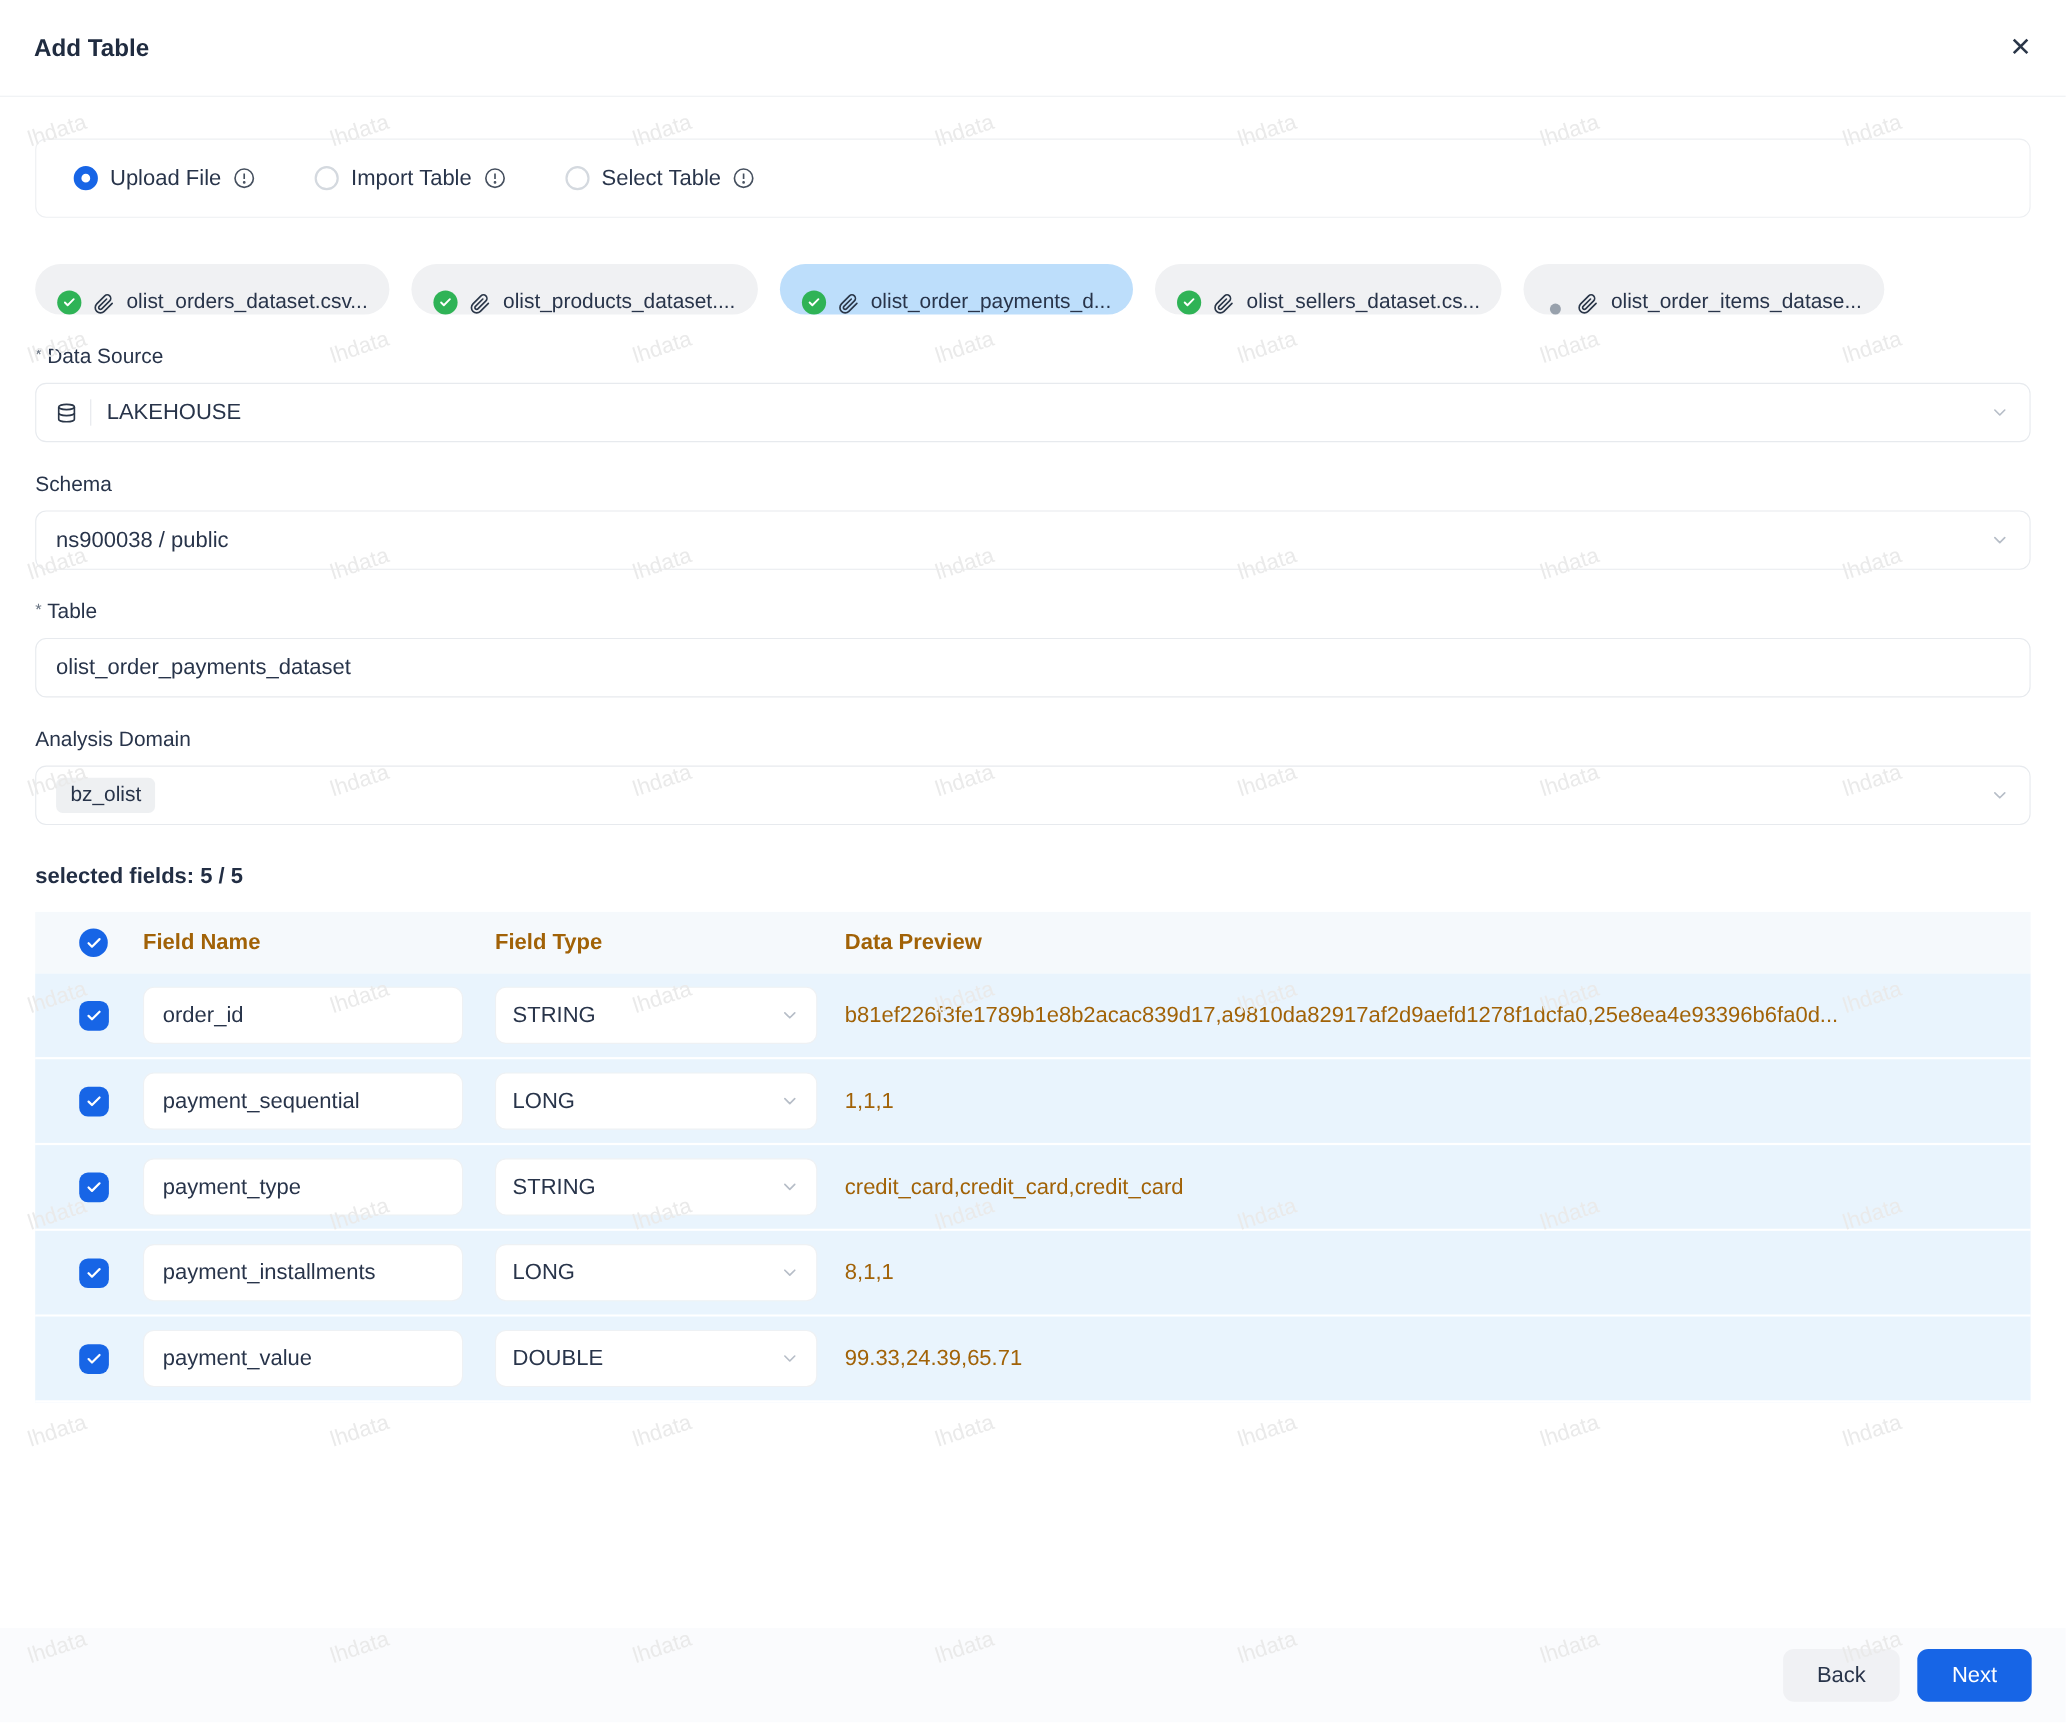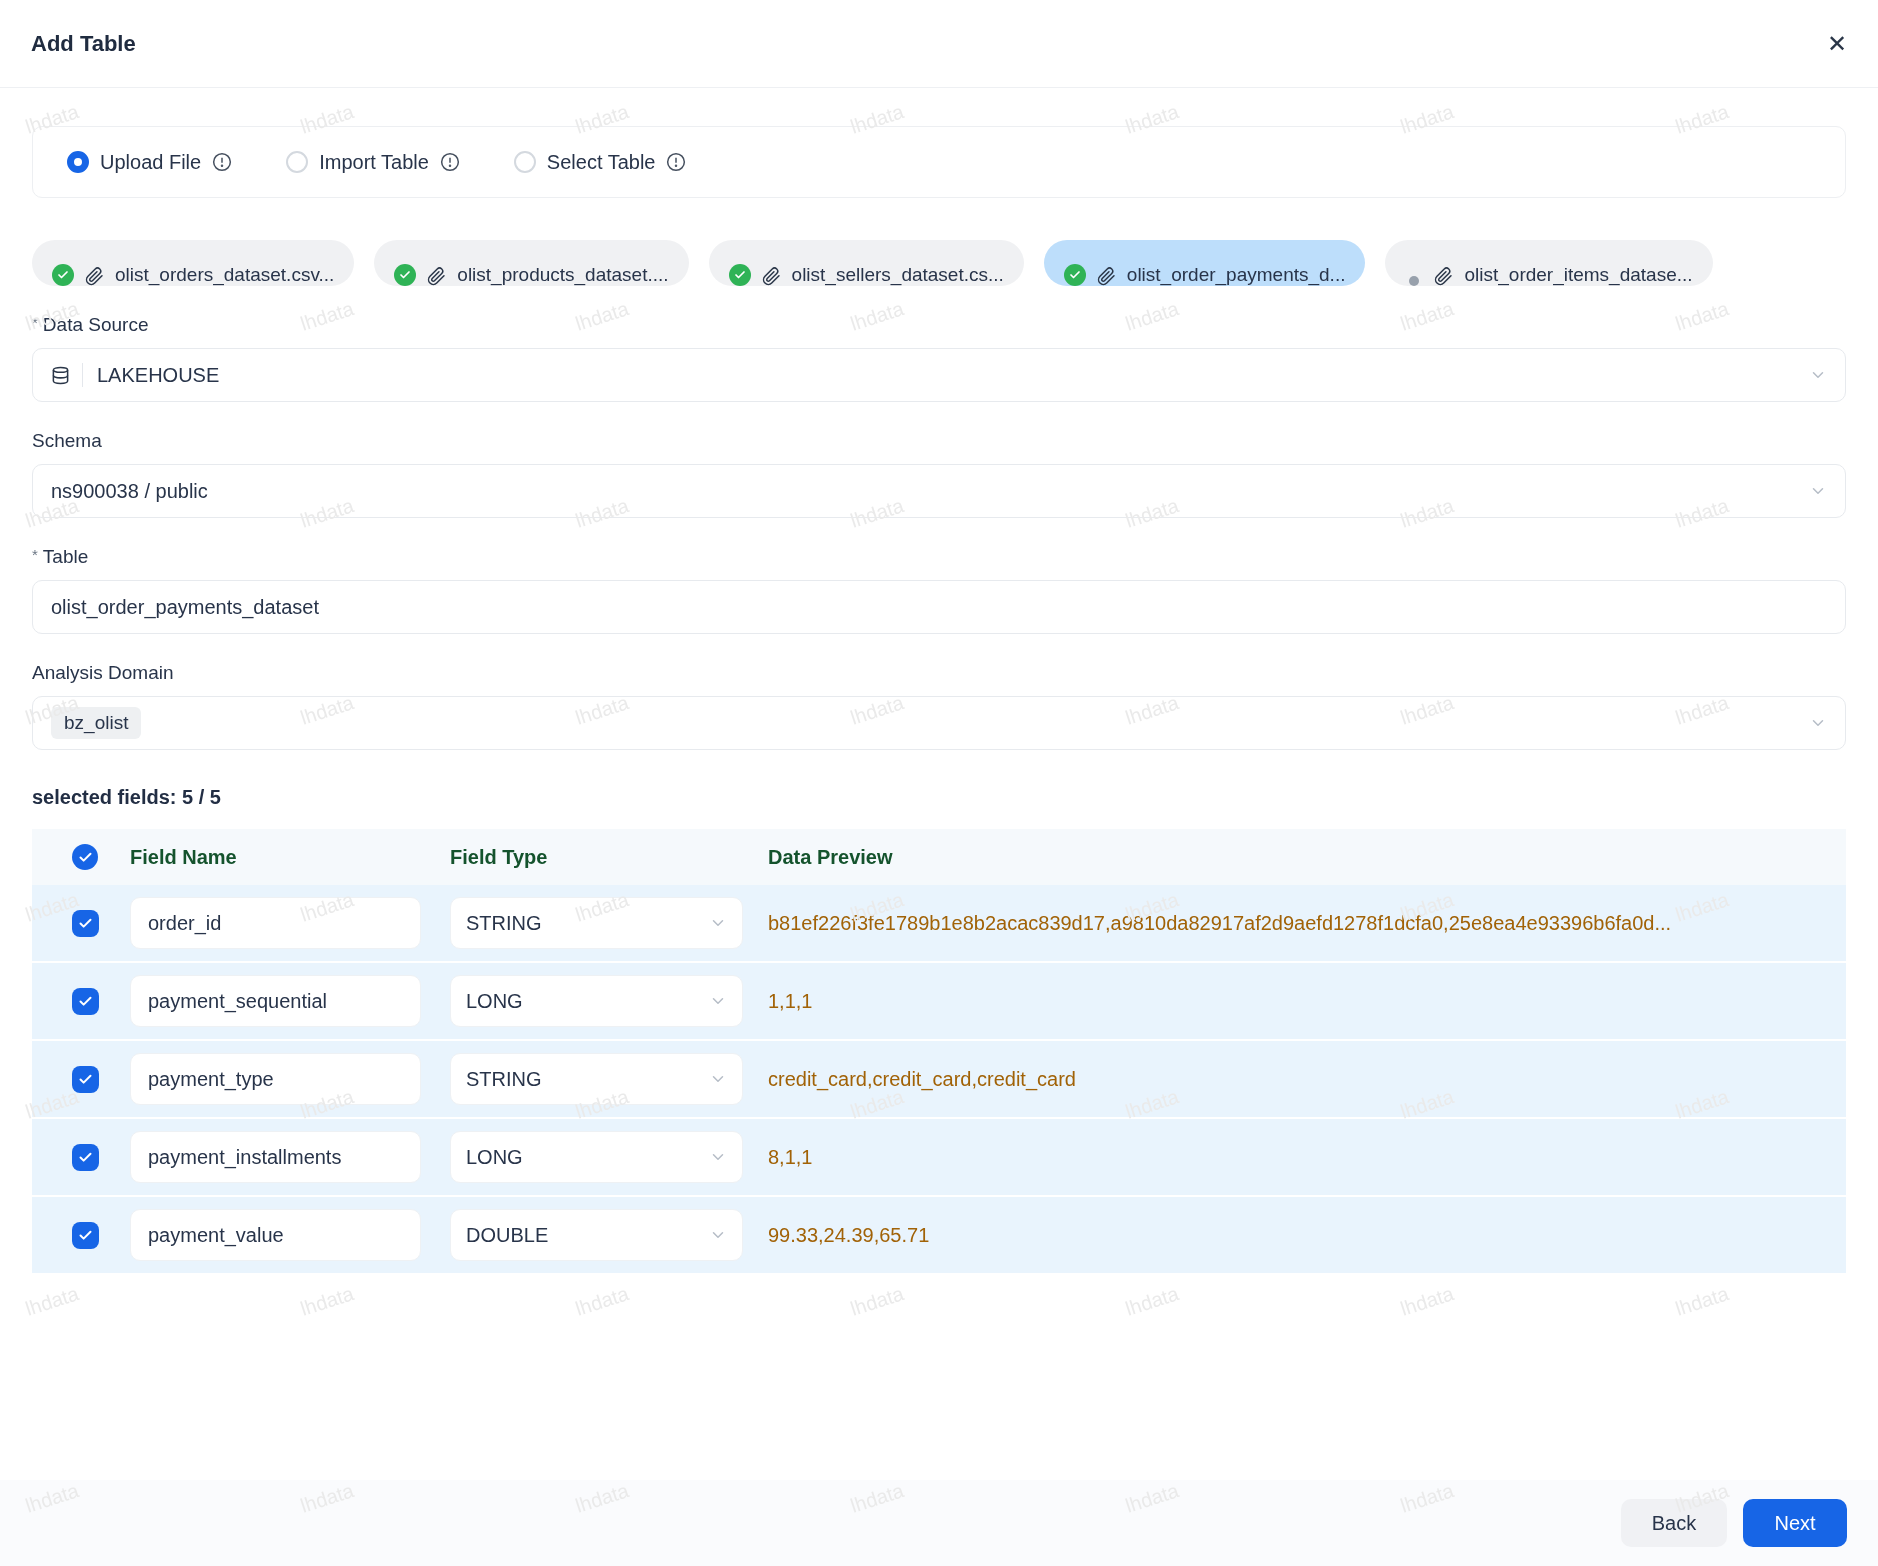--- a/index.html
+++ b/index.html
@@ -39,21 +39,21 @@
   .db-icon svg { width:19px; height:19px; stroke:#2a3648; display:block; }
   .v-div { width:1px; height:24px; background:#e4e7ec; margin:0 14px 0 12px; }
   .chevron { margin-left:auto; display:flex; }
   .chevron svg { width:18px; height:18px; stroke:#b6bdc7; }
   .tag { background:#eef0f2; border-radius:6px; padding:5px 13px; font-size:19px; color:#28344a; }
 
   
   .selected-fields { margin-top:36px; font-size:20px; font-weight:600; color:#222e44; }
   .fields-table { margin-top:20px; }
   .t-row { display:grid; grid-template-columns:98px 320px 318px 1fr; align-items:center; }
-  .t-head { height:56px; background:#f5f9fc; font-size:20px; font-weight:700; color:#14532d; }
+  .t-head { height:56px; background:#f5f9fc; font-size:20px; font-weight:700; color:#a16207; }
   .t-body-row { height:78px; background:#e9f4fd; border-bottom:2px solid #fff; }
   .checkbox { width:27px; height:27px; border-radius:8px; background:#1765e6; margin-left:40px; display:flex; align-items:center; justify-content:center; cursor:pointer; }
   .t-head .checkbox { border-radius:50%; width:26px; height:26px; }
   .checkbox svg { width:15px; height:15px; stroke:#fff; }
   .name-input { width:291px; height:52px; background:#fff; border:1px solid #eef1f4; border-radius:10px; padding:0 17px; font-size:20px; color:#28344a; display:flex; align-items:center; }
   .type-select { width:293px; height:52px; background:#fff; border:1px solid #eef1f4; border-radius:10px; padding:0 15px; font-size:20px; color:#28344a; display:flex; align-items:center; cursor:pointer; }
   .preview-cell { font-size:20px; color:#a16207; white-space:nowrap; overflow:hidden; padding-right:20px; }
 
   
   .modal-footer { position:absolute; left:0; right:0; bottom:0; height:86px; background:#fafbfd; display:flex; align-items:center; justify-content:flex-end; gap:16px; padding:0 31px; }
@@ -131,45 +131,45 @@
             <polyline points="20 6 9 17 4 12"></polyline>
           </svg>
         </span>
       <span class="clip-icon">
           <svg viewBox="0 0 24 24" fill="none" stroke-width="1.9" stroke-linecap="round" stroke-linejoin="round">
             <path d="M21.44 11.05l-9.19 9.19a6 6 0 0 1-8.49-8.49l9.19-9.19a4 4 0 0 1 5.66 5.66l-9.2 9.19a2 2 0 0 1-2.83-2.83l8.49-8.48"></path>
           </svg>
         </span>
       <span>olist_products_dataset....</span>
     </div>
+    <div class="chip active">
+      <span class="chip-badge">
+          <svg viewBox="0 0 24 24" fill="none" stroke-width="3.4" stroke-linecap="round" stroke-linejoin="round">
+            <polyline points="20 6 9 17 4 12"></polyline>
+          </svg>
+        </span>
+      <span class="clip-icon">
+          <svg viewBox="0 0 24 24" fill="none" stroke-width="1.9" stroke-linecap="round" stroke-linejoin="round">
+            <path d="M21.44 11.05l-9.19 9.19a6 6 0 0 1-8.49-8.49l9.19-9.19a4 4 0 0 1 5.66 5.66l-9.2 9.19a2 2 0 0 1-2.83-2.83l8.49-8.48"></path>
+          </svg>
+        </span>
+      <span>olist_order_payments_d...</span>
+    </div>
     <div class="chip">
       <span class="chip-badge">
           <svg viewBox="0 0 24 24" fill="none" stroke-width="3.4" stroke-linecap="round" stroke-linejoin="round">
             <polyline points="20 6 9 17 4 12"></polyline>
           </svg>
         </span>
       <span class="clip-icon">
           <svg viewBox="0 0 24 24" fill="none" stroke-width="1.9" stroke-linecap="round" stroke-linejoin="round">
             <path d="M21.44 11.05l-9.19 9.19a6 6 0 0 1-8.49-8.49l9.19-9.19a4 4 0 0 1 5.66 5.66l-9.2 9.19a2 2 0 0 1-2.83-2.83l8.49-8.48"></path>
           </svg>
         </span>
       <span>olist_sellers_dataset.cs...</span>
-    </div>
-    <div class="chip active">
-      <span class="chip-badge">
-          <svg viewBox="0 0 24 24" fill="none" stroke-width="3.4" stroke-linecap="round" stroke-linejoin="round">
-            <polyline points="20 6 9 17 4 12"></polyline>
-          </svg>
-        </span>
-      <span class="clip-icon">
-          <svg viewBox="0 0 24 24" fill="none" stroke-width="1.9" stroke-linecap="round" stroke-linejoin="round">
-            <path d="M21.44 11.05l-9.19 9.19a6 6 0 0 1-8.49-8.49l9.19-9.19a4 4 0 0 1 5.66 5.66l-9.2 9.19a2 2 0 0 1-2.83-2.83l8.49-8.48"></path>
-          </svg>
-        </span>
-      <span>olist_order_payments_d...</span>
     </div>
     <div class="chip">
       <span class="chip-dot"></span>
       <span class="clip-icon">
           <svg viewBox="0 0 24 24" fill="none" stroke-width="1.9" stroke-linecap="round" stroke-linejoin="round">
             <path d="M21.44 11.05l-9.19 9.19a6 6 0 0 1-8.49-8.49l9.19-9.19a4 4 0 0 1 5.66 5.66l-9.2 9.19a2 2 0 0 1-2.83-2.83l8.49-8.48"></path>
           </svg>
         </span>
       <span>olist_order_items_datase...</span>
     </div>

